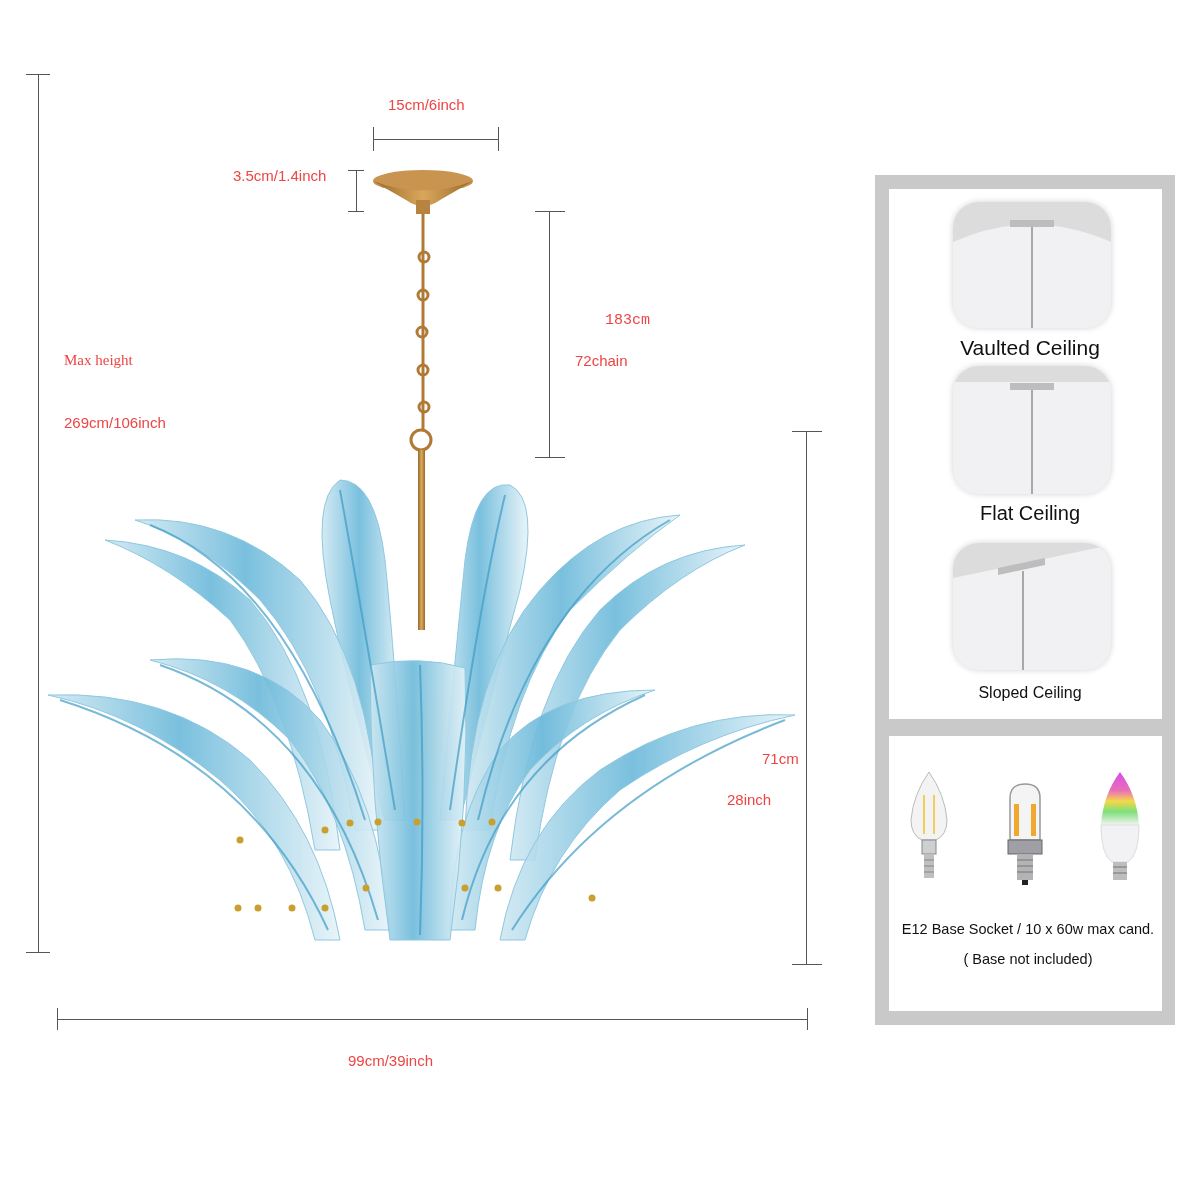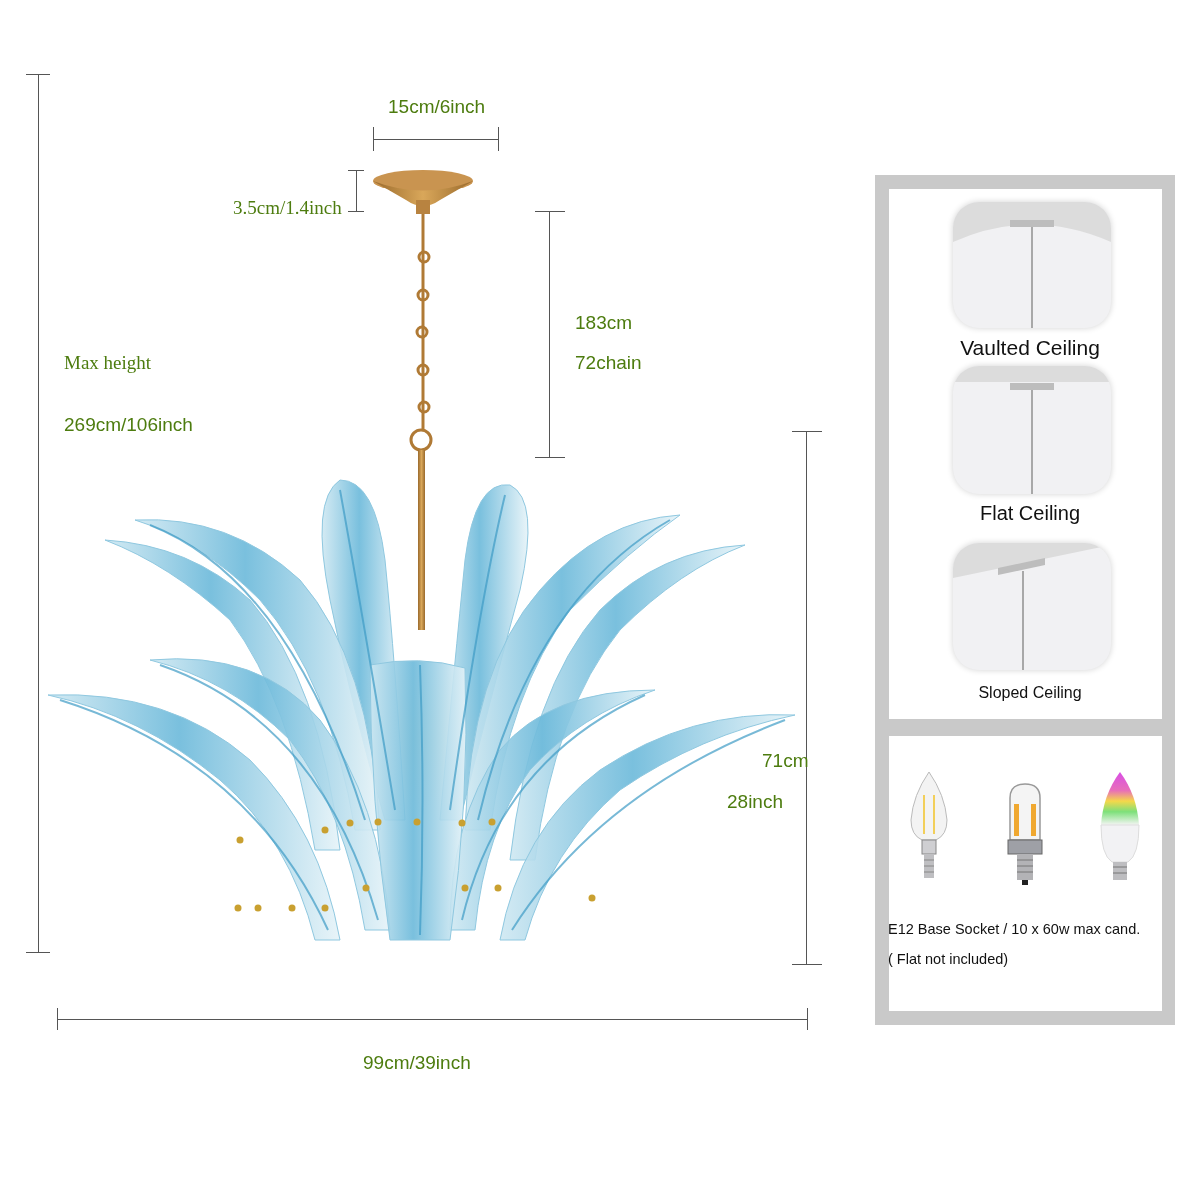--- a/index.html
+++ b/index.html
@@ -1,65 +1,65 @@
 <!DOCTYPE html>
 <html><head>
 <meta charset="utf-8">
 <style>
   html, body { margin:0; padding:0; background:#ffffff; }
   body { width:1200px; height:1200px; position:relative; overflow:hidden;
          font-family:"Liberation Sans", "DejaVu Sans", sans-serif; color:#1a1a1a; }
   .abs { position:absolute; }
-  .dim-text { position:absolute; font-size:19px; color:#4d7c0f; white-space:nowrap; }
+  .dim-text { position:absolute; font-size:15px; color:#ef4444; white-space:nowrap; }
   .line-h { position:absolute; height:1px; background:#555; }
   .line-v { position:absolute; width:1px; background:#555; }
   .frame { position:absolute; background:#c9c9c9; }
   .panel { position:absolute; background:#ffffff; }
   .ceil-card { position:absolute; left:953px; width:158px; border-radius:26px;
                background:#f1f1f3; box-shadow:0 0 6px rgba(0,0,0,0.18); overflow:hidden; }
   .ceil-label { position:absolute; left:890px; width:280px; text-align:center; color:#111; white-space:nowrap; }
-  .bulb-caption { position:absolute; left:888px; width:280px; font-size:14.5px; color:#111; white-space:nowrap; }
+  .bulb-caption { position:absolute; left:888px; width:280px; text-align:center; font-size:14.5px; color:#111; white-space:nowrap; }
 </style>
 </head>
 <body>
 
 <div>
 
   <div class="line-h" style="left:26px; top:74px; width:24px;"></div>
   <div class="line-v" style="left:38px; top:74px; height:878px;"></div>
   <div class="line-h" style="left:26px; top:952px; width:24px;"></div>
   <div class="dim-text" style="left:64px; top:352px;font-family:Liberation Serif, serif;">Max height</div>
   <div class="dim-text" style="left:64px; top:414px;">269cm/106inch</div>
 
   <div class="dim-text" style="left:388px; top:96px;">15cm/6inch</div>
   <div class="line-v" style="left:373px; top:127px; height:24px;"></div>
   <div class="line-h" style="left:373px; top:139px; width:125px;"></div>
   <div class="line-v" style="left:498px; top:127px; height:24px;"></div>
 
-  <div class="dim-text" style="left:233px; top:197px;font-family:Liberation Serif, serif;">3.5cm/1.4inch</div>
+  <div class="dim-text" style="left:233px; top:167px;">3.5cm/1.4inch</div>
   <div class="line-h" style="left:348px; top:170px; width:16px;"></div>
   <div class="line-v" style="left:356px; top:170px; height:41px;"></div>
   <div class="line-h" style="left:348px; top:211px; width:16px;"></div>
 
   <div class="line-h" style="left:535px; top:211px; width:30px;"></div>
   <div class="line-v" style="left:549px; top:211px; height:246px;"></div>
   <div class="line-h" style="left:535px; top:457px; width:30px;"></div>
-  <div class="dim-text" style="left:575px; top:312px;">183cm</div>
+  <div class="dim-text" style="left:605px; top:312px;font-family:Liberation Mono, monospace;">183cm</div>
   <div class="dim-text" style="left:575px; top:352px;text-align:right;">72chain</div>
 
   <div class="line-h" style="left:792px; top:431px; width:30px;"></div>
   <div class="line-v" style="left:806px; top:431px; height:533px;"></div>
   <div class="line-h" style="left:792px; top:964px; width:30px;"></div>
   <div class="dim-text" style="left:762px; top:750px;">71cm</div>
   <div class="dim-text" style="left:727px; top:791px;">28inch</div>
 
   <div class="line-v" style="left:57px; top:1008px; height:22px;"></div>
   <div class="line-h" style="left:57px; top:1019px; width:750px;"></div>
   <div class="line-v" style="left:807px; top:1008px; height:22px;"></div>
-  <div class="dim-text" style="left:363px; top:1052px;">99cm/39inch</div>
+  <div class="dim-text" style="left:348px; top:1052px;">99cm/39inch</div>
 
   <svg class="abs" style="left:40px; top:160px;" width="770" height="790" viewBox="40 160 770 790">
     <defs>
       <linearGradient id="brass" x1="0" x2="1" y1="0" y2="0">
         <stop offset="0" stop-color="#9a6a2c"></stop>
         <stop offset="0.5" stop-color="#d9a75a"></stop>
         <stop offset="1" stop-color="#9a6a2c"></stop>
       </linearGradient>
       <linearGradient id="leaf" x1="0" x2="1" y1="0" y2="0">
         <stop offset="0" stop-color="#cfe8f2" stop-opacity="0.9"></stop>
@@ -204,13 +204,13 @@
   <path d="M25,2 Q8,25 6,55 L44,55 Q42,25 25,2 Z" fill="url(#rgb)"></path>
   <path d="M6,55 Q6,85 17,92 L33,92 Q44,85 44,55 Z" fill="#f2f2f4" stroke="#ddd"></path>
   <rect x="18" y="92" width="14" height="18" fill="#bdbdc0"></rect>
   <g stroke="#777">
       <line x1="18" y1="97" x2="32" y2="97"></line>
       <line x1="18" y1="103" x2="32" y2="103"></line>
     </g>
 </svg>
 
 <div class="bulb-caption" style="top:921px;">E12 Base Socket / 10 x 60w max cand.</div>
-<div class="bulb-caption" style="top:951px;">( Flat not included)</div>
+<div class="bulb-caption" style="top:951px;">( Base not included)</div>
 
 </body></html>

